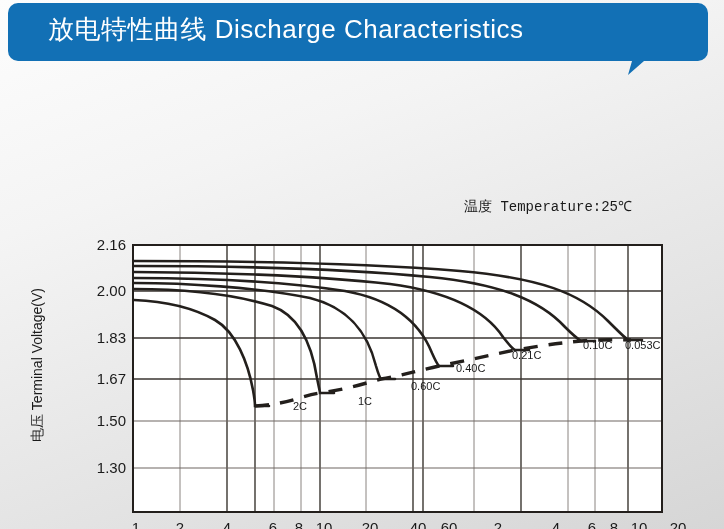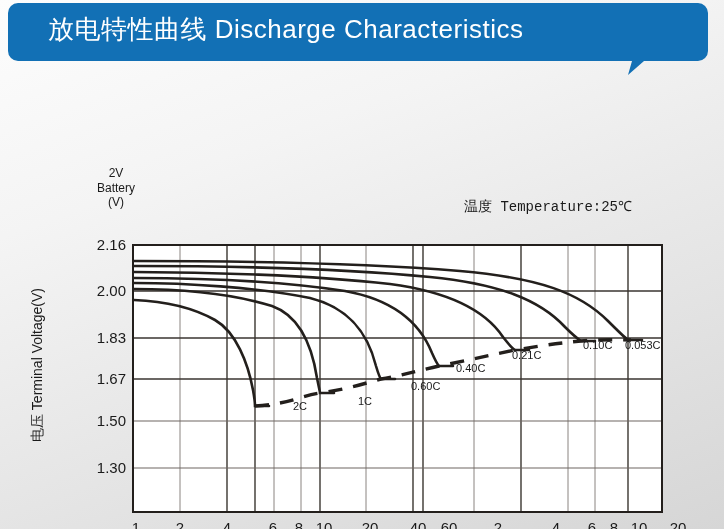--- a/index.html
+++ b/index.html
@@ -201,25 +201,20 @@
         <polygon points="425,472 440,467 440,477" stroke="none"></polygon>
         <polygon points="655,472 640,467 640,477" stroke="none"></polygon>
         <line x1="662" y1="465" x2="662" y2="479"></line>
       </g>
       <g font-size="13" fill="#1a1a1a" text-anchor="middle">
         <text x="303" y="477">min</text>
         <text x="522" y="477">H</text>
       </g>
     </svg>
 
-    <div class="unit-head">
-      <div>2V</div>
-      <div>Battery</div>
-      <div>(V)</div>
-    </div>
 
     <div class="temp-note">温度 Temperature:25℃</div>
 
     <div class="y-axis-title">电压 Terminal Voltage(V)</div>
 
   </div>
 
 </div>
 
 </body></html>

